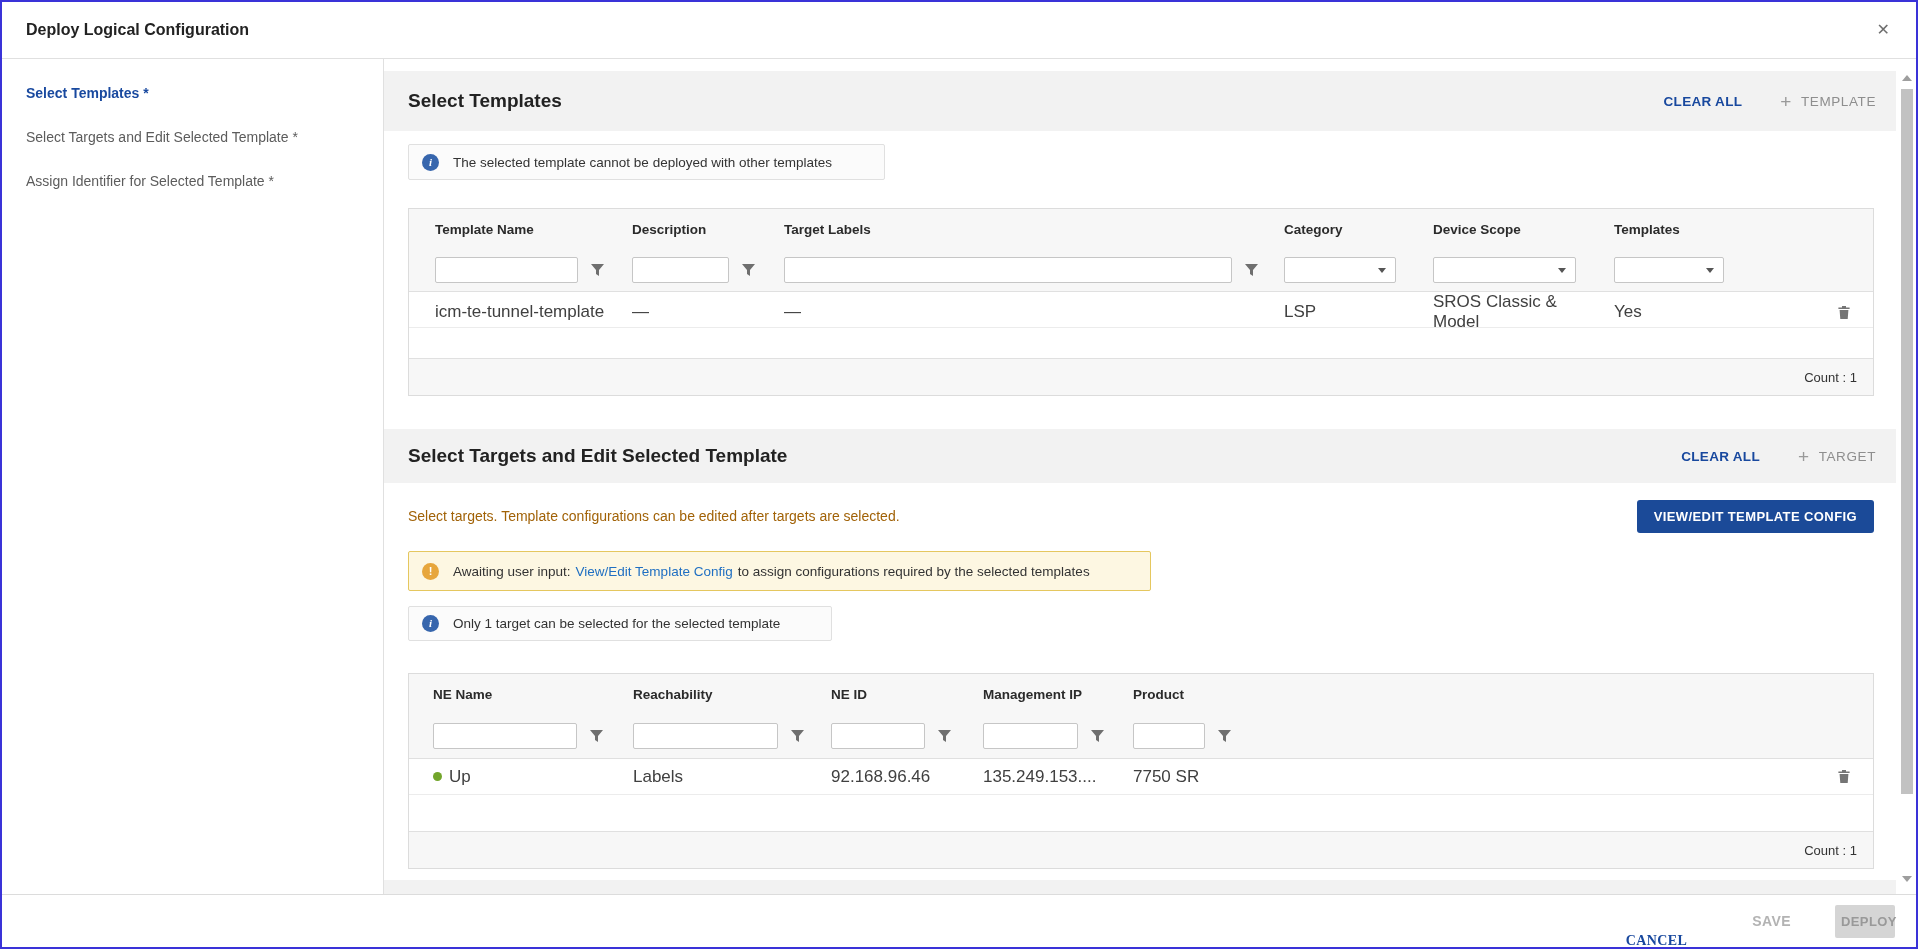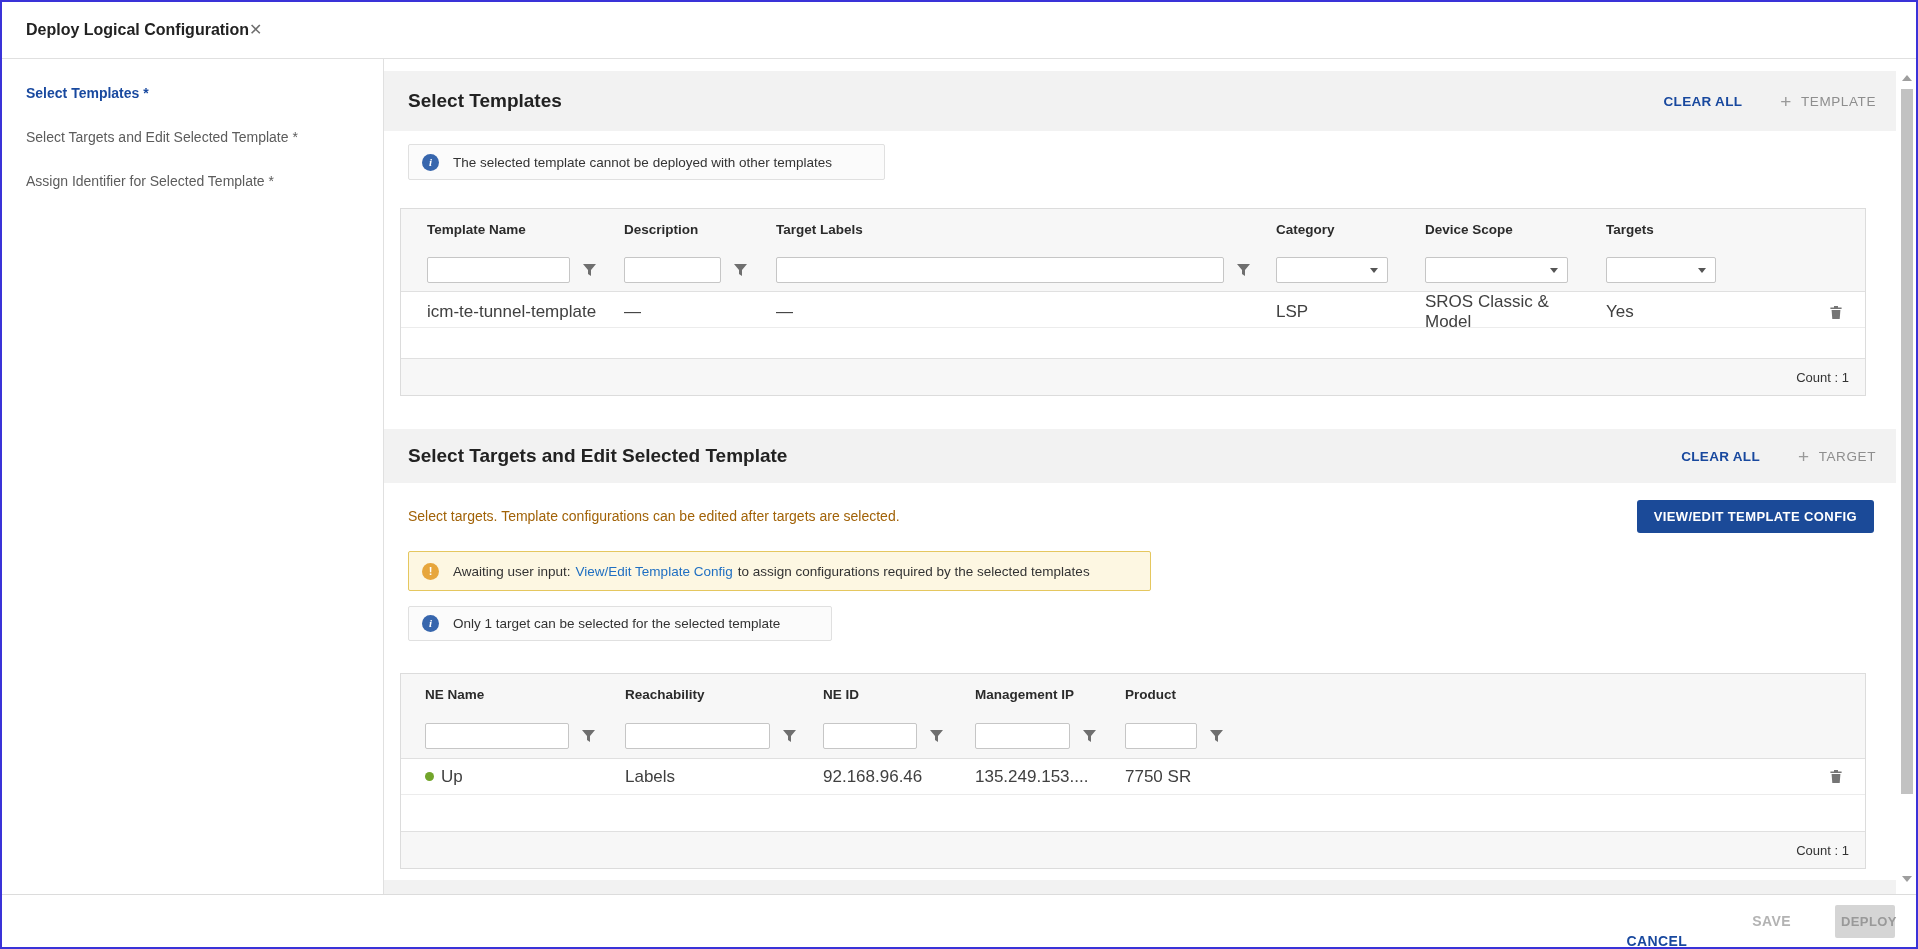--- a/index.html
+++ b/index.html
@@ -4,21 +4,21 @@
 <style>
   html,body{margin:0;padding:0;background:#fff;}
   .dialog{
     width:1918px;height:949px;box-sizing:border-box;
     border:2px solid #3a33d8;background:#fff;
     display:flex;flex-direction:column;
     font-family:"Liberation Sans","DejaVu Sans",sans-serif;color:#333;
     position:relative;overflow:hidden;
   }
   
-  .titlebar{flex:0 0 56px;height:56px;border-bottom:1px solid #e0e0e0;display:flex;align-items:center;justify-content:flex-start;padding:0 26px 0 24px;background:#fff;}
+  .titlebar{flex:0 0 56px;height:56px;border-bottom:1px solid #e0e0e0;display:flex;align-items:center;justify-content:space-between;padding:0 26px 0 24px;background:#fff;}
   .title{font-size:16px;font-weight:bold;color:#222;}
   .close{font-size:16px;color:#6e6e6e;cursor:pointer;line-height:1;}
   
   .bodyrow{flex:1;display:flex;min-height:0;}
   .sidebar{flex:0 0 382px;width:382px;box-sizing:border-box;border-right:1px solid #e0e0e0;padding:26px 20px 0 24px;background:#fff;}
   .step{font-size:14px;color:#5c5c5c;margin-bottom:27px;cursor:pointer;line-height:17px;}
   .step.active{color:#19499f;font-weight:bold;}
   .content{flex:1;position:relative;box-sizing:border-box;padding-right:20px;overflow:hidden;background:#fff;}
   
   .sec-head{background:#f2f2f2;display:flex;align-items:center;justify-content:space-between;padding:0 20px 0 24px;}
@@ -37,21 +37,21 @@
   .circle-ico{flex:0 0 17px;width:17px;height:17px;border-radius:50%;color:#fff;font-size:11px;font-weight:bold;display:flex;align-items:center;justify-content:center;line-height:1;}
   .circle-ico.i{background:#3766ad;font-family:"Liberation Serif",serif;font-style:italic;}
   .circle-ico.w{background:#e7a63c;}
   .warn-text{display:flex;gap:5px;align-items:center;white-space:nowrap;}
   .link{color:#1f6fc2;cursor:pointer;}
   
   .desc-row{margin:16px 0 0 24px;width:1466px;display:flex;justify-content:space-between;align-items:center;height:34px;}
   .desc{font-size:14px;color:#a16207;}
   .primary-btn{height:33px;background:#1b4a98;color:#fff;font-size:13px;font-weight:bold;letter-spacing:.4px;border:none;border-radius:3px;padding:0 17px;cursor:pointer;font-family:inherit;}
   
-  .tbl{margin-left:16px;width:1466px;border:1px solid #dcdcdc;box-sizing:border-box;background:#fff;}
+  .tbl{margin-left:24px;width:1466px;border:1px solid #dcdcdc;box-sizing:border-box;background:#fff;}
   .tbl.t1{margin-top:28px;}
   .tbl.t2{margin-top:32px;}
   .grid1{display:grid;grid-template-columns:197px 152px 500px 149px 181px 190px 97px;}
   .grid2{display:grid;grid-template-columns:200px 198px 152px 152px 667px 97px;}
   .cell{display:flex;align-items:center;padding-left:26px;box-sizing:border-box;min-width:0;}
   .grid2 .cell{padding-left:24px;}
   .grid2 .cell.c5{padding-left:22px;}
   .cell.trash-c{justify-content:flex-end;padding-right:24px;padding-left:0;}
   .thead{height:40px;background:#f7f7f7;font-size:13.5px;font-weight:bold;color:#2b2b2b;}
   .tfilter{height:42px;background:#f7f7f7;border-bottom:1px solid #e0e0e0;}
@@ -67,21 +67,21 @@
   .dot{width:9px;height:9px;border-radius:50%;background:#72a52b;margin-right:7px;flex:0 0 auto;}
   .trash{cursor:pointer;display:flex;align-items:center;}
   .partial-head{background:#f2f2f2;height:23px;margin-top:11px;}
   
   .vscroll{position:absolute;right:0;top:0;bottom:0;width:18px;background:#fff;}
   .vs-up{position:absolute;top:16px;left:4px;width:0;height:0;border-left:5px solid transparent;border-right:5px solid transparent;border-bottom:6px solid #9e9e9e;cursor:pointer;}
   .vs-thumb{position:absolute;top:30px;left:3px;width:12px;height:705px;background:#c2c2c2;cursor:pointer;}
   .vs-down{position:absolute;bottom:12px;left:4px;width:0;height:0;border-left:5px solid transparent;border-right:5px solid transparent;border-top:6px solid #9e9e9e;cursor:pointer;}
   
   .footerbar{flex:0 0 52px;height:52px;border-top:1px solid #dcdcdc;display:flex;align-items:center;justify-content:flex-end;padding-right:21px;background:#fff;}
-  .btn-cancel{font-size:14px;font-weight:bold;color:#18489e;letter-spacing:.4px;background:none;border:none;cursor:pointer;margin-right:53px;font-family:Liberation Sans, sans-serif;margin-top:40px;}
+  .btn-cancel{font-size:14px;font-weight:bold;color:#18489e;letter-spacing:.4px;background:none;border:none;cursor:pointer;margin-right:53px;font-family:Liberation Serif, serif;margin-top:40px;}
   .btn-save{font-size:14px;font-weight:bold;color:#b3b3b3;letter-spacing:.4px;background:none;border:none;margin-right:38px;font-family:inherit;cursor:default;}
   .btn-deploy{width:60px;height:33px;background:#d5d5d5;color:#999;font-size:13px;font-weight:bold;letter-spacing:.4px;border:none;border-radius:2px;font-family:inherit;cursor:default;}
 </style>
 </head>
 <body>
 
 <div class="dialog">
 
   <div class="titlebar">
     <span class="title">Deploy Logical Configuration</span>
@@ -114,21 +114,21 @@
         <span>The selected template cannot be deployed with other templates</span>
       </div>
 
       <div class="tbl t1">
         <div class="thead grid1">
           <div class="cell">Template Name</div>
           <div class="cell">Description</div>
           <div class="cell">Target Labels</div>
           <div class="cell">Category</div>
           <div class="cell">Device Scope</div>
-          <div class="cell">Targets</div>
+          <div class="cell">Templates</div>
           <div class="cell"></div>
         </div>
         <div class="tfilter grid1">
           <div class="cell">
             <input class="finput" style="width: 143px;">
             <span class="funnel">
                 <svg width="13" height="12" viewBox="0 0 13 12">
                   <path fill="#6f6f6f" d="M0 0 H13 L8 6 V12 L5 10 V6 Z"></path>
                 </svg>
               </span>

